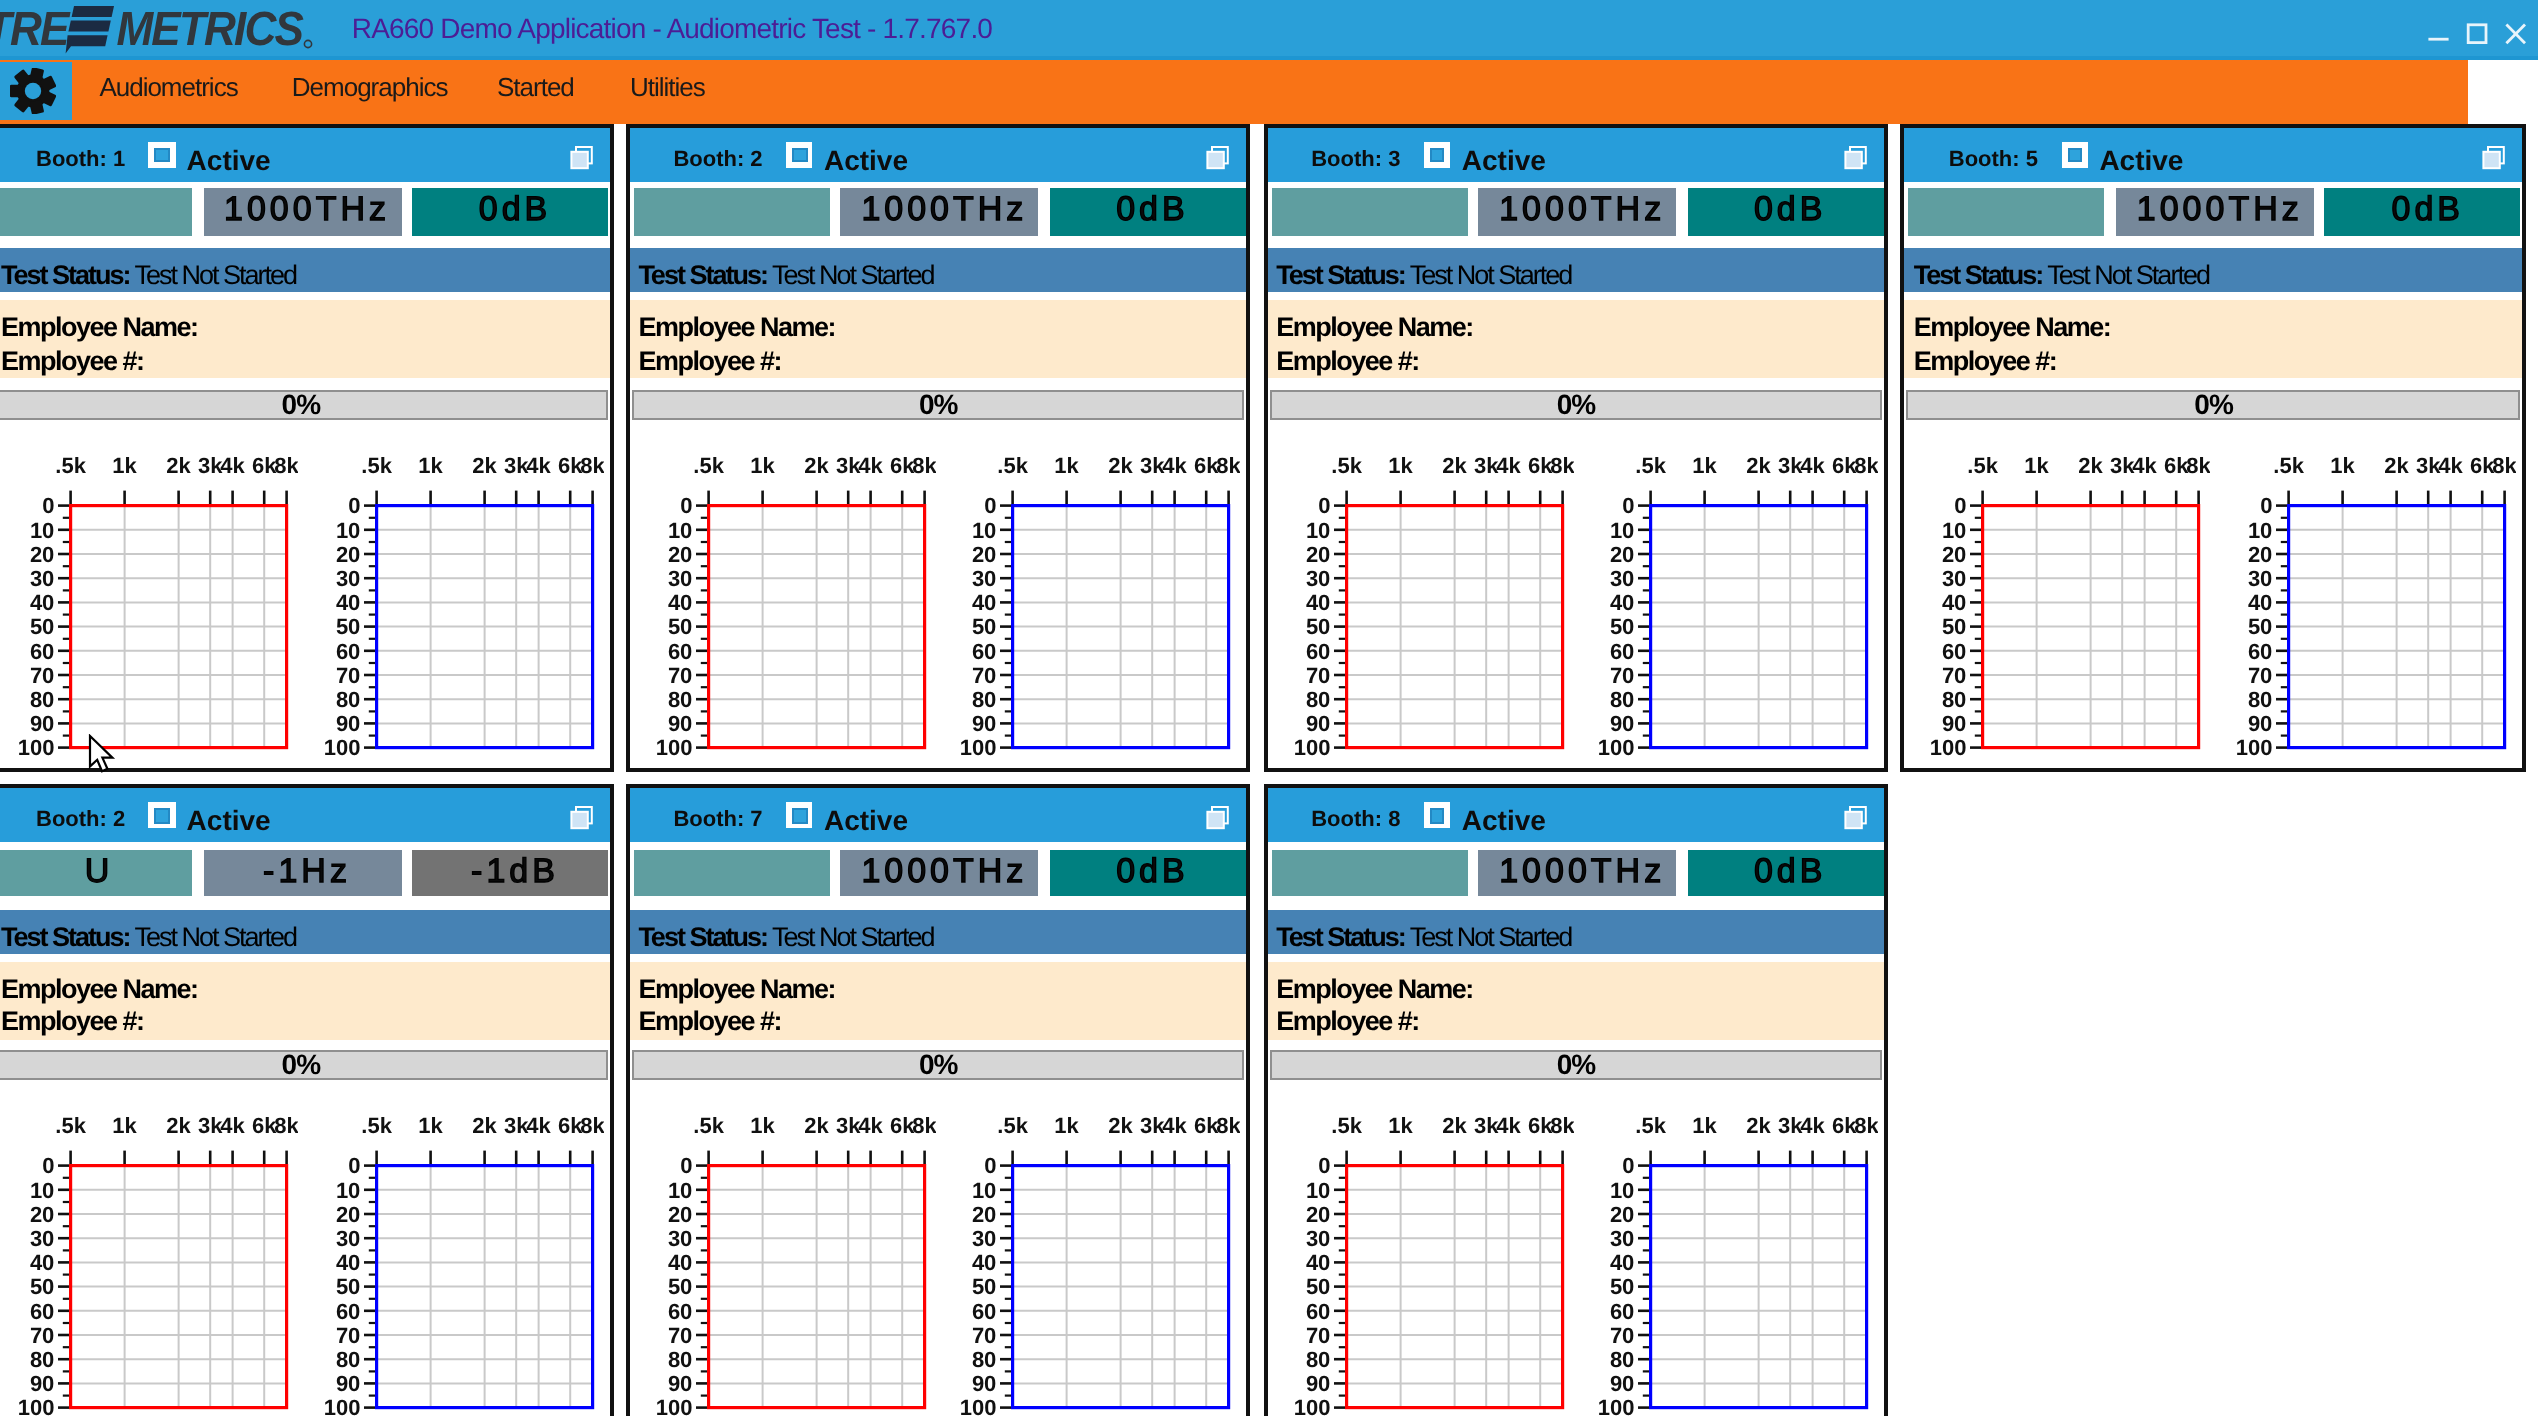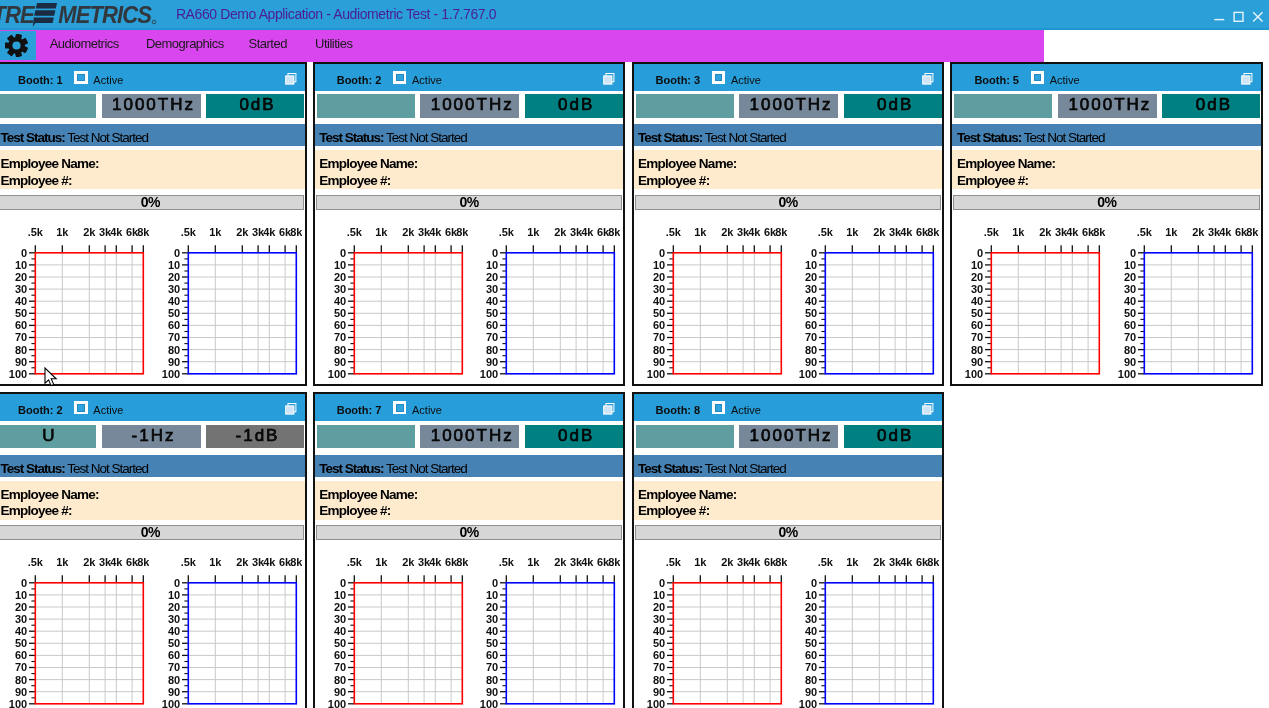--- a/index.html
+++ b/index.html
@@ -7,30 +7,30 @@
   font-family:"Liberation Sans", sans-serif; }
 #app { position:relative; width:1269px; height:708px; }
 
 .titlebar { position:absolute; left:0; top:0; width:1269px; height:30px; background:#2a9fd8; }
 .titlebar .dk { position:absolute; left:0; top:28.2px; width:1269px; height:1.8px; background:#1e96d2; }
 .tbtitle { position:absolute; left:163.9px; top:0; height:28px; line-height:28px;
   color:#4c1d95; font-size:14px; letter-spacing:-0.4px; white-space:pre;margin-left:12px; }
 .wbtns { position:absolute; right:0; top:0; height:30px; }
 .logo { position:absolute; left:-14px; top:1px; height:26px; }
 
-.menubar { position:absolute; left:0; top:30px; width:1044px; height:32px; background:#d946ef; }
+.menubar { position:absolute; left:0; top:30px; width:1234px; height:32px; background:#f97316; }
 .gearbtn { position:absolute; left:0; top:31px; width:36px; height:29px; background:#2a9fd8; }
 .mi { position:absolute; top:0; height:32px; line-height:27.5px; font-size:13px;
   letter-spacing:-0.5px; color:#1a1a1a; }
 
 .panel { position:absolute; width:312.8px; height:323.5px; border:2px solid #111;
   background:#fff; overflow:hidden; }
 .phead { position:absolute; left:0; top:0; width:100%; height:26.5px; background:#279dda; }
 .btxt { position:absolute; left:22px; top:2.5px; line-height:26.5px; font-size:11px; font-weight:bold; color:#0d0d0d; }
-.atxt { position:absolute; left:97.3px; top:2.5px; line-height:26.5px; font-size:11px; font-weight:normal; color:#0d0d0d; }
+.atxt { position:absolute; left:97.3px; top:2.5px; line-height:26.5px; font-size:14px; font-weight:bold; color:#0d0d0d; }
 .cbx  { position:absolute; left:78.4px; top:7px; width:13.2px; height:13.2px; background:#fff; }
 .cbi  { position:absolute; left:2.9px; top:2.9px; width:7.6px; height:7.6px; background:#2ea3dc;
         border:1px solid #2389c4; }
 .cicon { position:absolute; right:8px; top:9px; }
 .blk { position:absolute; top:30.3px; height:23.3px; text-align:center; line-height:21px; padding-left:5px;
   font-size:17px; font-weight:normal; letter-spacing:2px; -webkit-text-stroke:0.65px #000; color:#0a0a0a; }
 .stat { position:absolute; left:0; top:60.4px; width:100%; height:21.9px; background:#4682b4;
   font-size:13.5px; letter-spacing:-1px; line-height:27.4px; padding-left:4.5px; color:#000; }
 .emp { position:absolute; left:0; top:86.4px; width:100%; height:38.9px; background:#feeacc;
   font-size:13.5px; letter-spacing:-0.75px; line-height:16.3px; padding:5.9px 0 0 4.5px; color:#000; }

